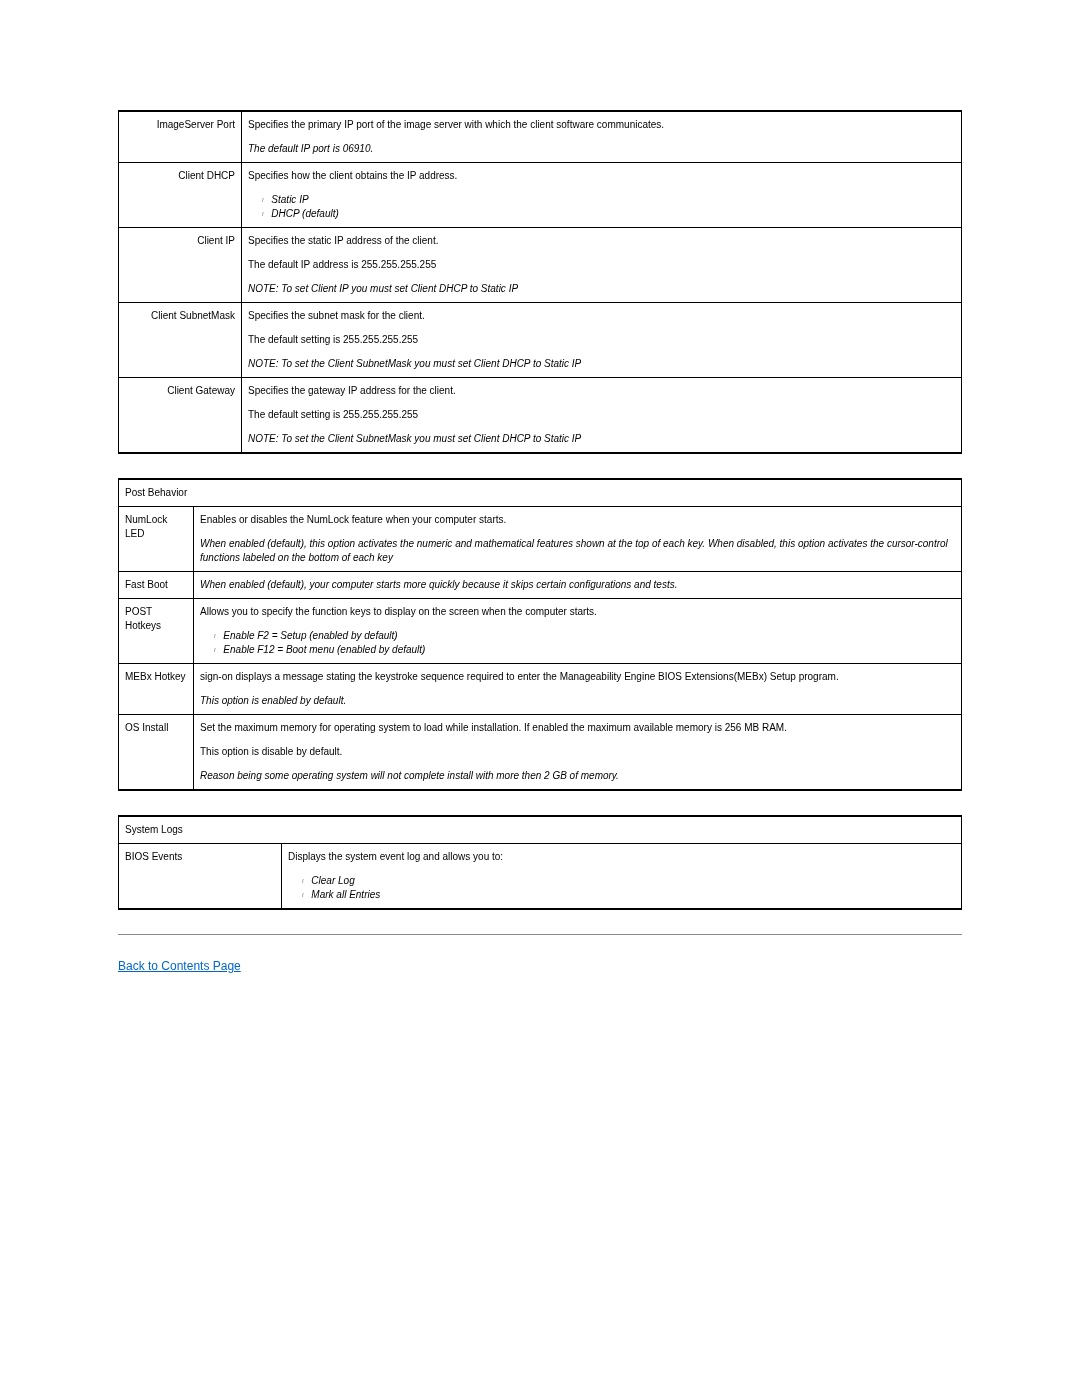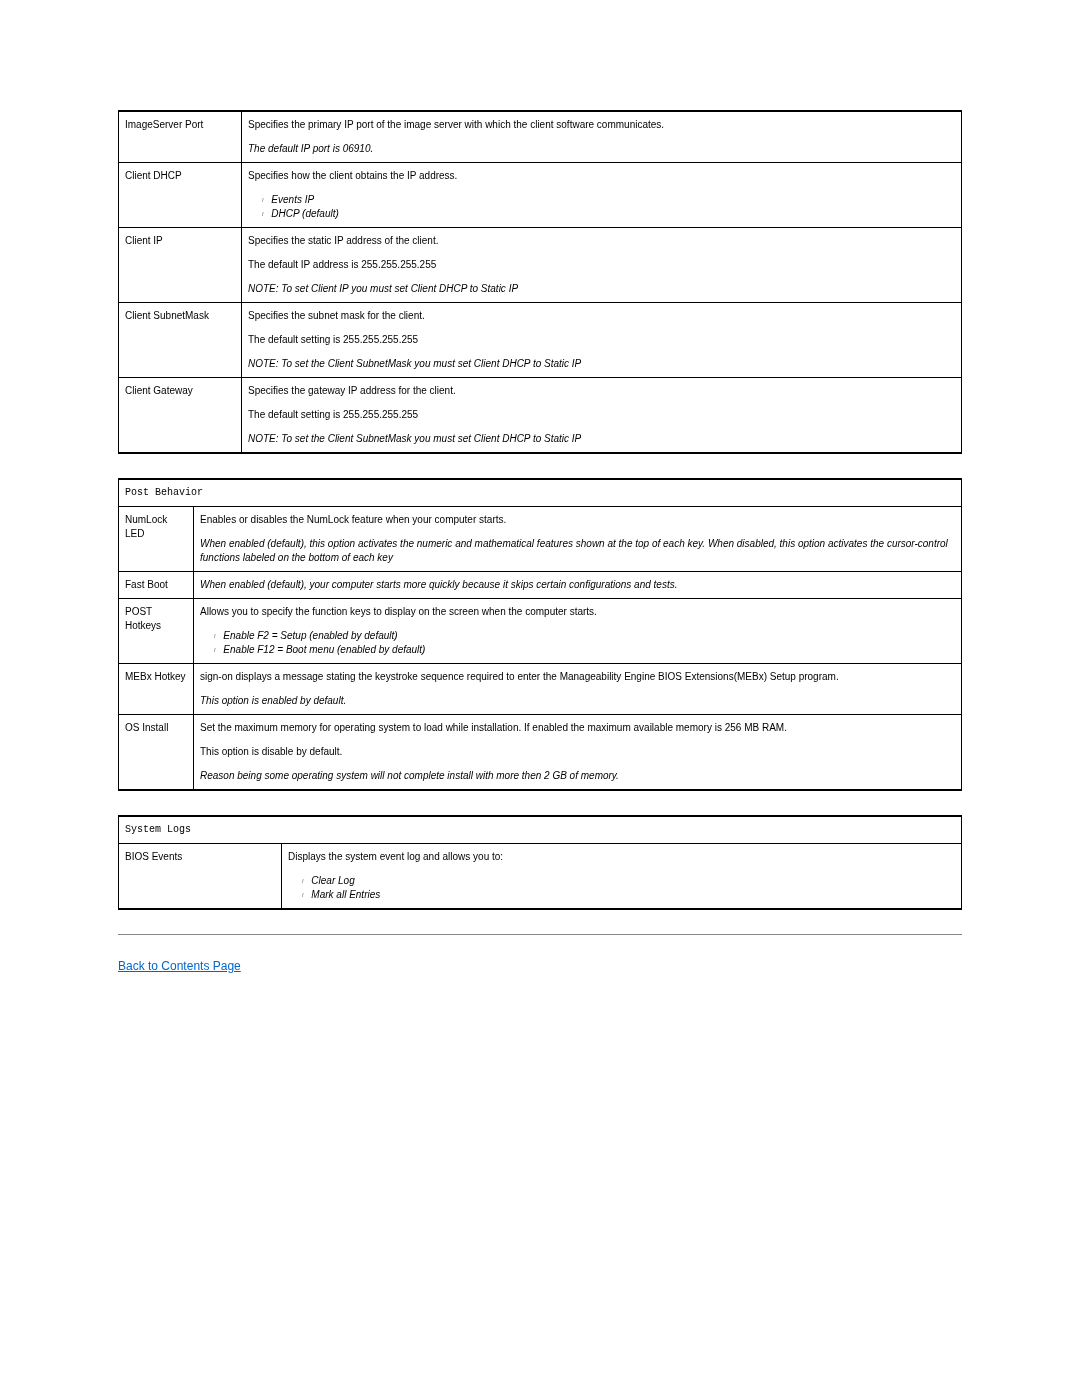--- a/index.html
+++ b/index.html
@@ -25,21 +25,20 @@
     border: 1px solid #000;
     padding: 6px 6px;
     vertical-align: top;
     line-height: 1.4;
   }
   table.opt td.label {
     white-space: normal;
   }
   table.opt tr.header td {
     font-weight: normal;
-    font-family: Liberation Mono, monospace;
   }
   .para { margin: 0 0 10px 0; }
   .para:last-child { margin-bottom: 0; font-style: italic; }
   ul.opts {
     list-style: none;
     margin: 0 0 0 14px;
     padding: 0;
   }
   ul.opts li::before {
     content: "l";
@@ -53,21 +52,21 @@
     border: none;
     border-top: 1px solid #888;
     margin: 4px 0 24px 0;
   }
   a.back {
     color: #0066cc;
     text-decoration: underline;
     font-size: 12px;
   }
   
-  #t1 td.label { width: 110px; }
+  #t1 td.label { width: 110px; text-align: right; }
   #t2 td.label { width: 62px; }
   #t3 td.label { width: 150px; }
 </style>
 </head>
 <body>
 
 <div class="page">
 
   
   <table id="t1" class="opt">
@@ -78,21 +77,21 @@
             <div class="para">Specifies the primary IP port of the image server with which the client software communicates.</div>
             <div class="para">The default IP port is 06910.</div>
           </td>
         </tr>
         <tr>
           <td class="label">Client DHCP</td>
           <td>
             <div class="para">Specifies how the client obtains the IP address.</div>
             <div class="para">
               <ul class="opts">
-                <li>Events IP</li>
+                <li>Static IP</li>
                 <li>DHCP (default)</li>
               </ul>
             </div>
           </td>
         </tr>
         <tr>
           <td class="label">Client IP</td>
           <td>
             <div class="para">Specifies the static IP address of the client.</div>
             <div class="para">The default IP address is 255.255.255.255</div>

